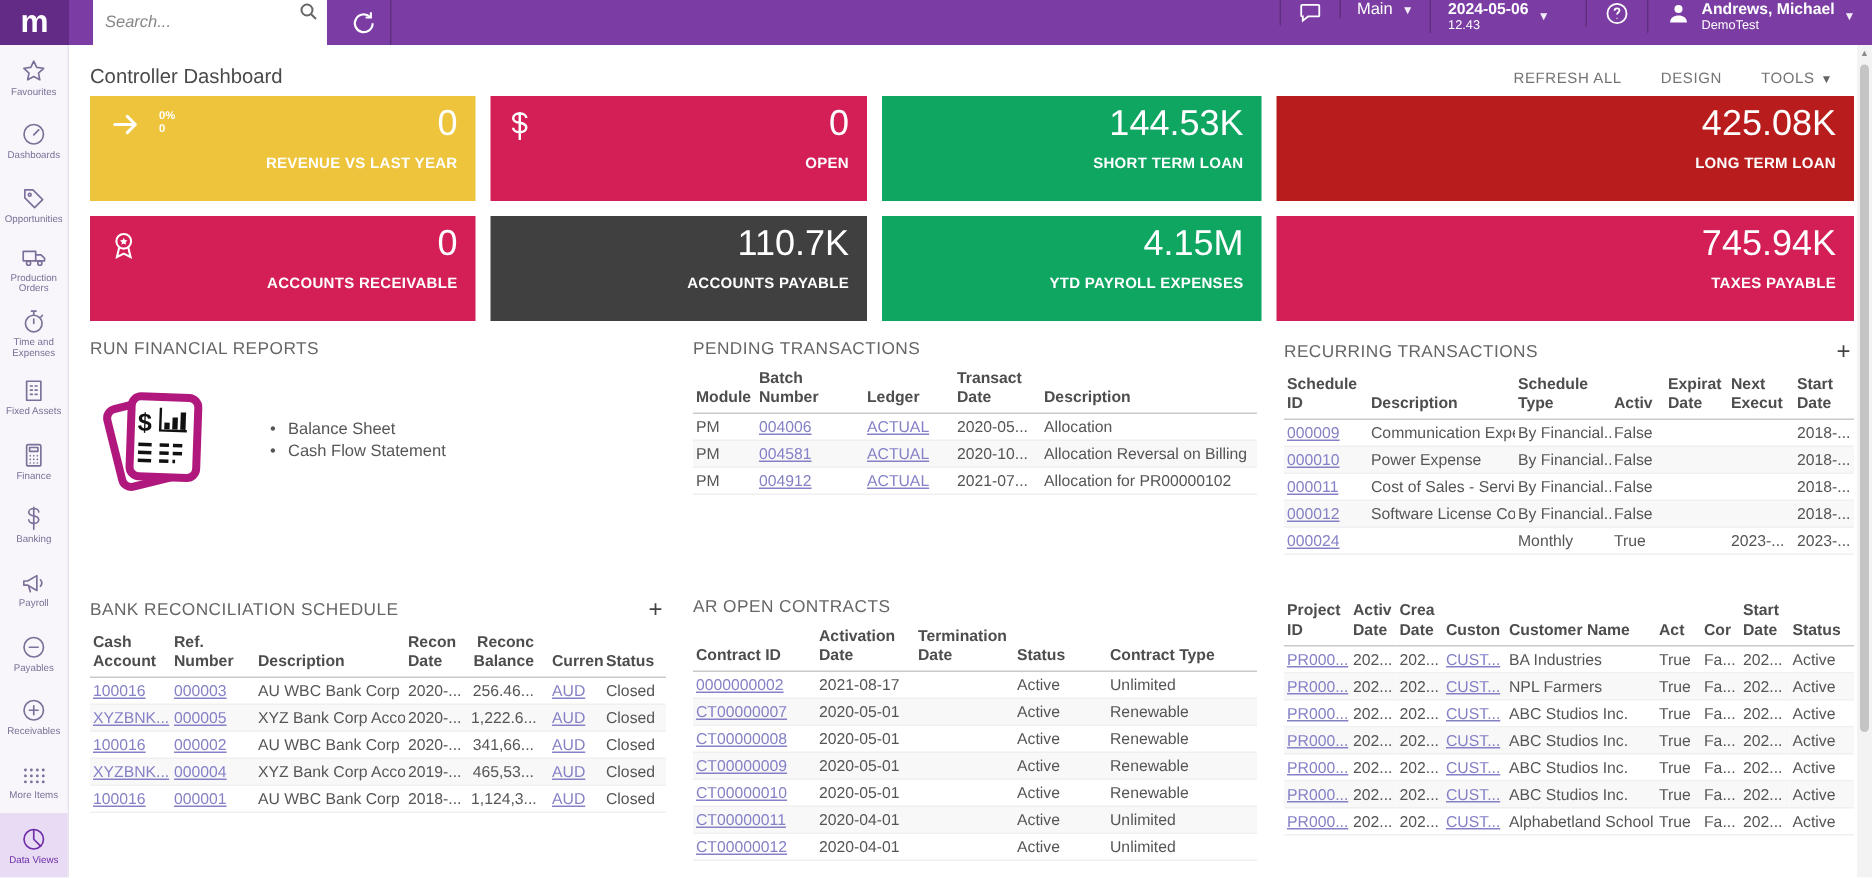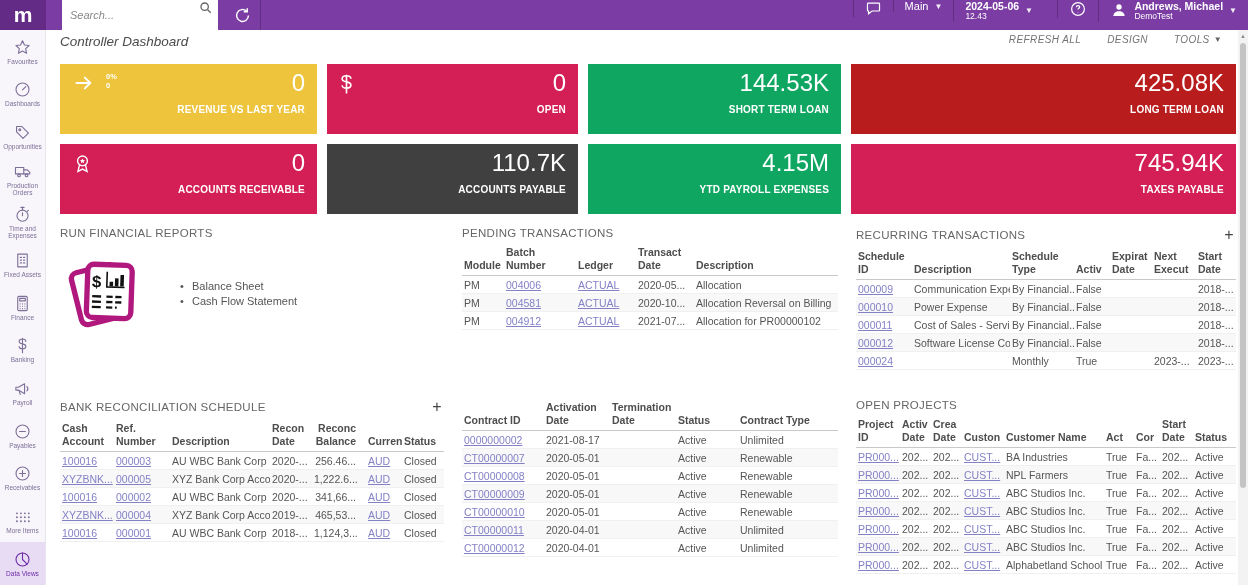--- a/index.html
+++ b/index.html
@@ -24,21 +24,21 @@
 
   
   .layout { position:absolute; top:30px; left:0; right:0; bottom:0; display:flex; }
   .sidebar { width:46px; background:#f8f6fa; border-right:1px solid #e8e4ee; display:flex; flex-direction:column; flex-shrink:0; }
   .side-item { height:42.7px; display:flex; flex-direction:column; align-items:center; justify-content:center; gap:1px; color:#7c6f99; cursor:pointer; }
   .side-item .side-lbl { font-size:6.5px; line-height:1.15; text-align:center; padding:0 1px; }
   .side-item.active { background:#e7dcf3; color:#6f2da8; }
   .side-icon svg { display:block; }
   .main { flex:1; position:relative; overflow:hidden; }
 
-  .page-head { height:28px; display:flex; align-items:flex-start; padding:4px 26px 0 14px;font-style:italic; }
+  .page-head { height:28px; display:flex; align-items:flex-end; padding:4px 26px 0 14px; }
   .page-title { font-size:13.5px; color:#4a4a4a; }
   .page-actions { margin-left:auto; display:flex; gap:26px; font-size:10px; color:#737373; letter-spacing:.4px; }
   .page-actions .act { cursor:pointer; display:flex; align-items:center; gap:4px; }
   .page-actions .chev { color:#555; }
 
   .content { padding:6px 12px 0 14px; }
 
   
   .kpi-grid { display:grid; grid-template-columns:257px 251px 253px 1fr; grid-auto-rows:70px; gap:10px; width:1176px; }
   .kpi { position:relative; color:#fff; cursor:pointer; }
@@ -536,20 +536,23 @@
                   <td><span>2018-...</span></td>
                   <td><span>1,124,3...</span></td>
                   <td><span class="lnk">AUD</span></td>
                   <td><span>Closed</span></td>
                 </tr>
               </tbody>
             </table>
         </section>
 
         <section>
+          <div class="panel-title-row">
+              <span>AR OPEN CONTRACTS</span>
+            </div>
           <table class="grid tbl-contracts">
               <thead>
                 <tr>
                   <th>Contract ID</th>
                   <th>Activation Date</th>
                   <th>Termination Date</th>
                   <th>Status</th>
                   <th>Contract Type</th>
                 </tr>
               </thead>
@@ -601,23 +604,20 @@
                   <td><span>2020-04-01</span></td>
                   <td><span></span></td>
                   <td><span>Active</span></td>
                   <td><span>Unlimited</span></td>
                 </tr>
               </tbody>
             </table>
         </section>
 
         <section>
-          <div class="panel-title-row">
-              <span>OPEN PROJECTS</span>
-            </div>
           <table class="grid tbl-projects">
               <thead>
                 <tr>
                   <th>Project ID</th>
                   <th>Activ Date</th>
                   <th>Crea Date</th>
                   <th>Custon</th>
                   <th>Customer Name</th>
                   <th>Act</th>
                   <th>Cor</th>

